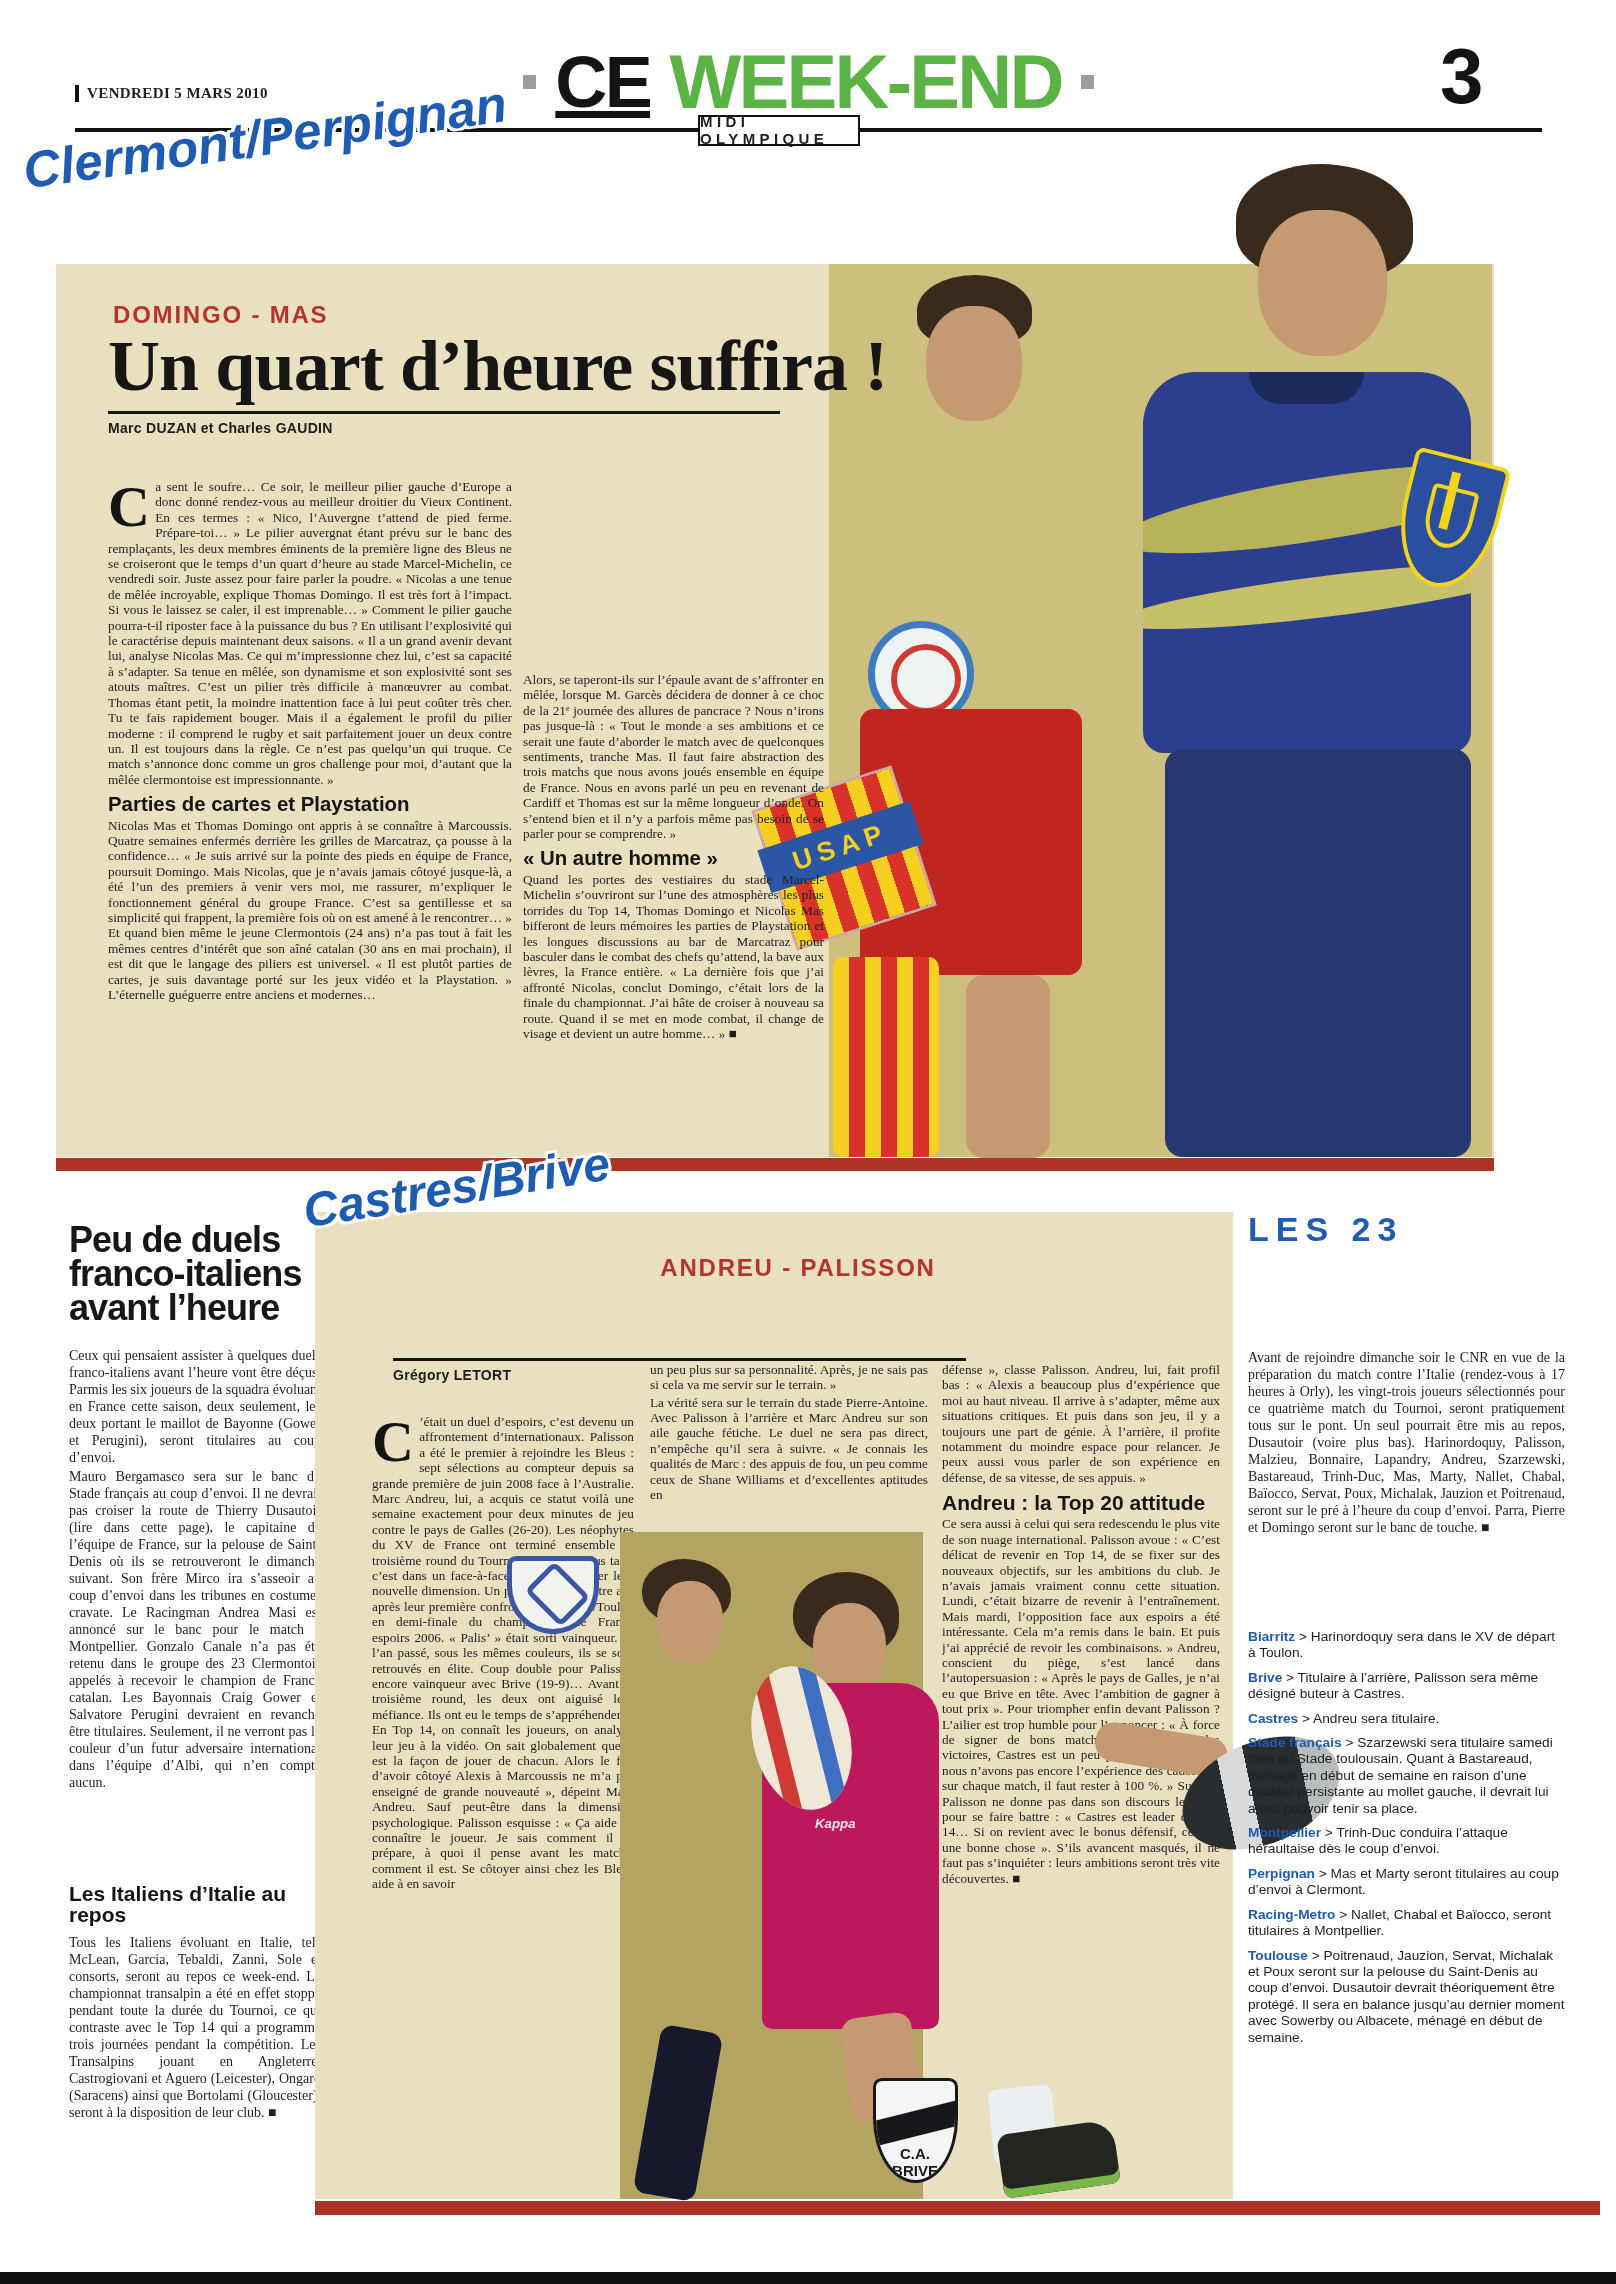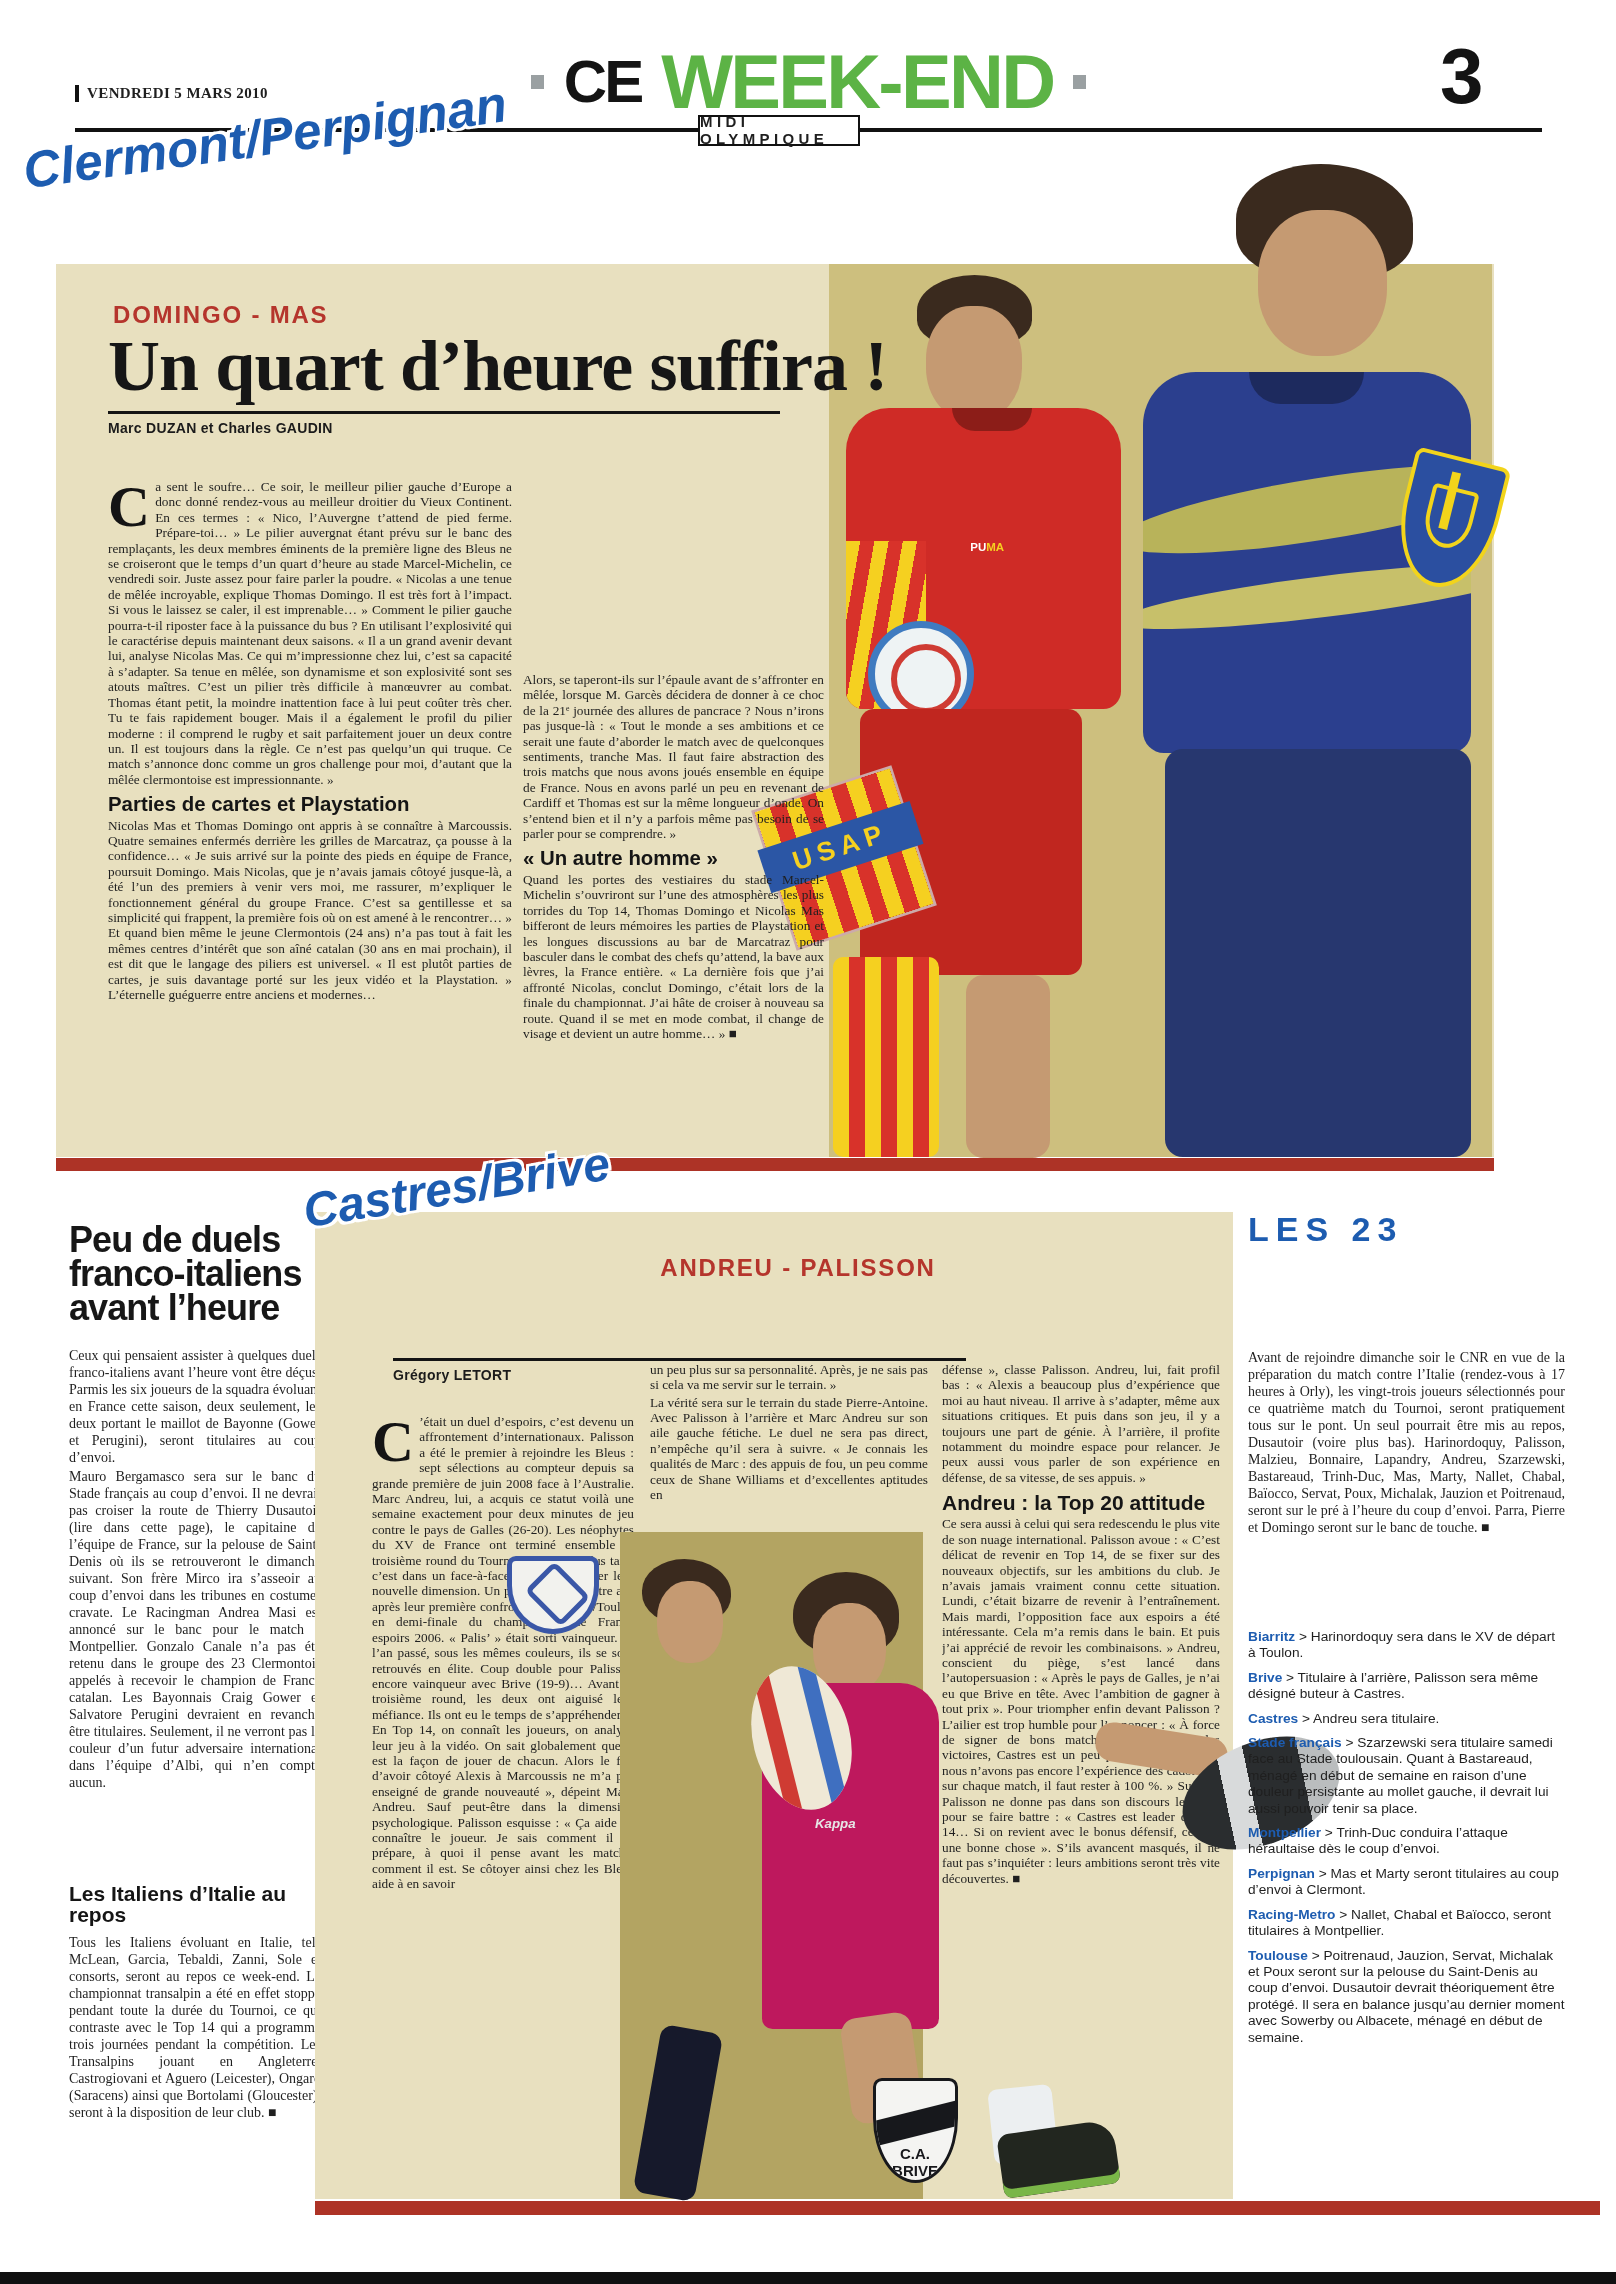--- a/index.html
+++ b/index.html
@@ -9,21 +9,21 @@
   .sans{font-family:"Liberation Sans", sans-serif;}
   .serif{font-family:"Liberation Serif", serif;}
   .just{text-align:justify;}
   .hideov{overflow:hidden;}
 
   
   .date-tick{width:4.4px;height:17px;background:#111;}
   .date-txt{font-size:15px;font-weight:bold;letter-spacing:0.4px;}
   .masthead{display:flex;align-items:center;gap:19.5px;}
   .mast-sq{width:13.3px;height:13.3px;background:#9aa0a2;}
-  .mast-ce{font-size:60px;font-weight:900;letter-spacing:-2.7px;color:#141414;line-height:1;}
+  .mast-ce{font-size:72px;font-weight:900;letter-spacing:-2.7px;color:#141414;line-height:1;text-decoration:underline;}
   .mast-we{font-size:76px;font-weight:900;letter-spacing:-2.7px;color:#5cb345;line-height:1;}
   .pageno{font-size:78px;font-weight:900;color:#141414;line-height:1;}
   .head-rule{height:3.5px;background:#111;}
   .brand-box{background:#fff;border:2.7px solid #111;font-size:15px;font-weight:bold;
              letter-spacing:4.4px;display:flex;align-items:center;justify-content:center;}
 
   
   .kicker{font-weight:900;font-style:italic;color:#1d5cb0;line-height:1;
           text-shadow:2.7px 2.7px 0 #fff,-2.7px -2.7px 0 #fff,2.7px -2.7px 0 #fff,-2.7px 2.7px 0 #fff;}
   .tanbox{background:#e8e0bf;}
@@ -93,25 +93,20 @@
 
     <div class="abs shield" style="left:288px;top:292px;width:89px;height:124px;background:#2b4fa0;border:4.4px solid #f2d41b;transform:rotate(14deg);">
       <div class="abs" style="left:21px;top:26.6px;width:39px;height:53px;border:4.4px solid #f2d41b;border-radius:5.3px 5.3px 50% 50%;"></div>
       <div class="abs" style="left:36px;top:12.4px;width:8.9px;height:58px;background:#f2d41b;"></div>
     </div>
   </div>
 
   <div class="abs" style="left:833px;top:266px;width:319px;height:892px;">
     <div class="abs hair" style="left:84px;top:8.9px;width:115px;height:71px;border-radius:55% 55% 40% 40%;"></div>
     <div class="abs skin" style="left:93px;top:40px;width:96px;height:115px;border-radius:46%;"></div>
-    <div class="abs" style="left:13.3px;top:142px;width:275px;height:301px;background:#cf2b26;border-radius:43px 43px 17.7px 17.7px;overflow:hidden;">
-      <div class="abs" style="left:0;top:133px;width:80px;height:168px;background:repeating-linear-gradient(100deg,#f5d020 0 14px,#d8322a 14px 28px);"></div>
-      <div class="abs" style="left:106px;top:0px;width:80px;height:23px;background:#8c1d18;border-radius:0 0 26.6px 26.6px;"></div>
-      <div class="abs tinylabel" style="left:124px;top:133px;color:#fff;font-size:11.5px;">PU<span style="color:#f5d020;">MA</span></div>
-    </div>
 
     <div class="abs" style="left:35px;top:355px;width:106px;height:106px;background:#eef3f4;border-radius:50%;border:7px solid #3f7bc0;box-sizing:border-box;">
       <div class="abs" style="left:16px;top:16px;width:58px;height:58px;border-radius:50%;border:6.2px solid #cf3b33;"></div>
     </div>
     <div class="abs" style="left:26.6px;top:443px;width:222px;height:266px;background:#c0261f;border-radius:14px;"></div>
     <div class="abs" style="left:0px;top:691px;width:106px;height:200px;background:repeating-linear-gradient(90deg,#f5d020 0 16px,#d8322a 16px 32px);border-radius:10.6px;"></div>
     <div class="abs skin" style="left:133px;top:709px;width:84px;height:183px;border-radius:17.7px;"></div>
   </div>
 
   <div class="abs" style="left:773px;top:787px;width:142px;height:142px;transform:rotate(-18deg);background:repeating-linear-gradient(90deg,#f5d020 0 16px,#d8322a 16px 32px);box-shadow:0 0 0 2.7px #caa;overflow:visible;">

